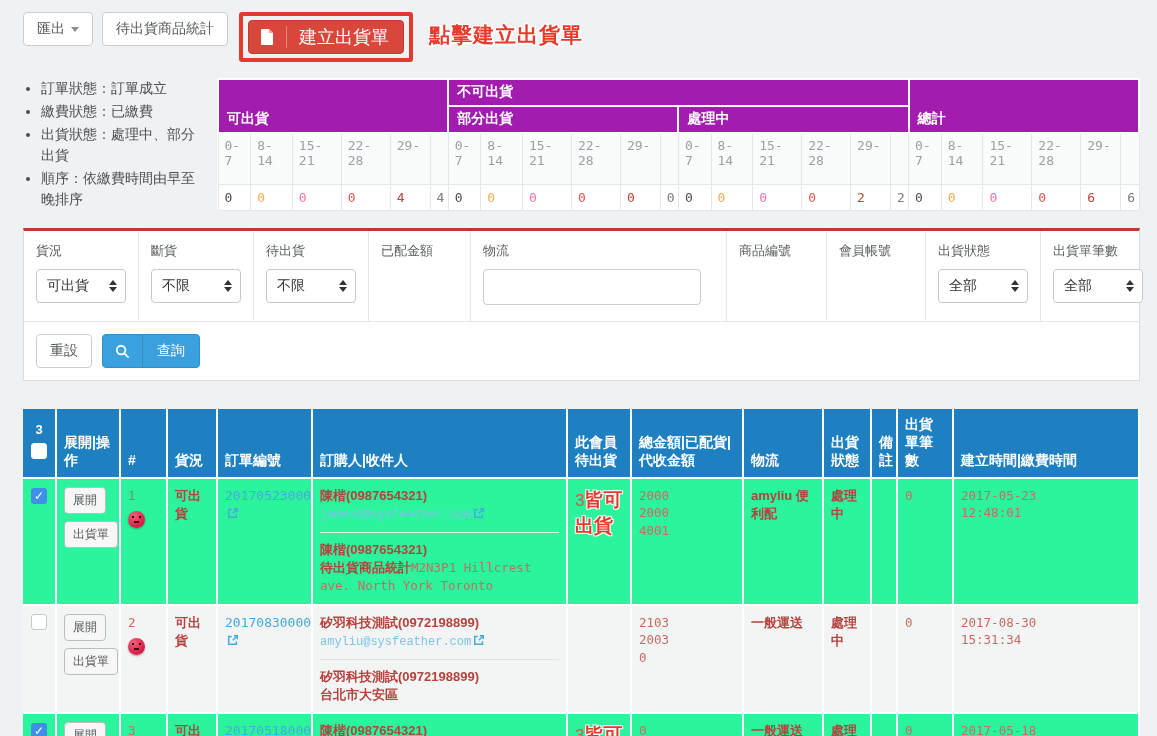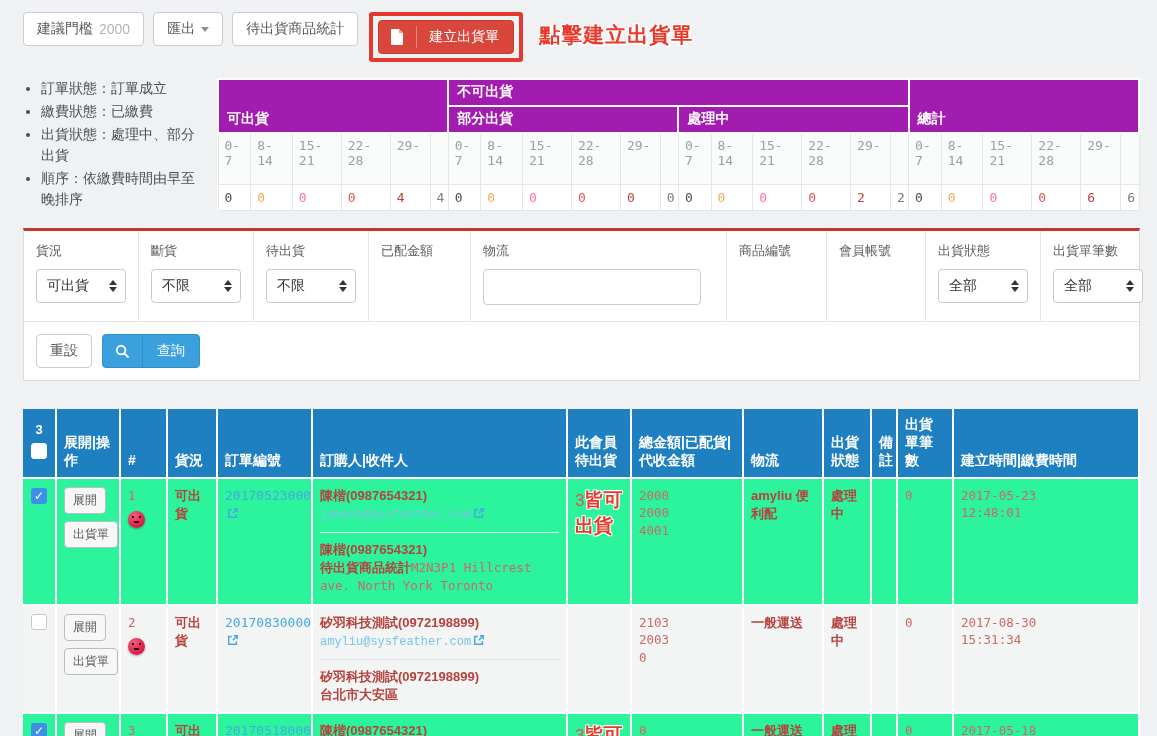--- a/index.html
+++ b/index.html
@@ -16,21 +16,21 @@
     background:#fff; border:1px solid #c9cdd1; border-radius:4px;
     padding:7px 13px; font-size:14px; color:#55595d; cursor:pointer;
     margin-right:9px; display:inline-flex; align-items:center; gap:6px;
     height:34px; white-space:nowrap;
   }
   .btn .muted { color:#b0b4b8; }
   .caret { width:0; height:0; border-left:4px solid transparent; border-right:4px solid transparent; border-top:5px solid #8a8f94; display:inline-block; }
   .create-box { border:4px solid #e23a2e; border-radius:3px; padding:4px 5px; margin-left:2px; }
   .btn-create {
     background:#d9473c; border:1px solid #c43a31; color:#fff; border-radius:4px;
-    display:flex; align-items:center; height:34px; padding:0 14px 0 0; cursor:pointer; font-size:14px;
+    display:flex; align-items:center; height:34px; padding:0 14px 0 0; cursor:pointer; font-size:18px;
   }
   .btn-create .ic { padding:0 12px; display:flex; align-items:center; border-right:1px solid rgba(255,255,255,.35); height:22px; margin-right:12px; }
   .annotation-top {
     color:#e8392b; font-size:21px; font-weight:bold; margin:9px 0 0 16px; letter-spacing:1px;
     text-shadow:-1px -1px 0 #fff,1px -1px 0 #fff,-1px 1px 0 #fff,1px 1px 0 #fff,2px 2px 0 #fff,0 2px 0 #fff,2px 0 0 #fff;
   }
   
   .section { display:flex; padding:16px 17px 0 23px; gap:12px; }
   .criteria { width:182px; flex:none; }
   .criteria ul { padding-left:18px; font-size:14px; color:#4a4f54; line-height:1.5; }
@@ -112,24 +112,20 @@
   .p-ann { color:#e8392b; font-size:19px; font-weight:bold;
     text-shadow:-1px -1px 0 #fff,1px -1px 0 #fff,-1px 1px 0 #fff,1px 1px 0 #fff; }
   .hdr-count { display:block; font-size:13px; margin-bottom:4px; }
   .addr-latin { font-family:"DejaVu Sans Mono", monospace; font-weight:normal; color:#c96a63; font-size:12.5px; }
 </style>
 </head>
 <body>
 
 <div class="toolbar">
   <span id="toolbar-buttons" style="display:inline-flex;">
-      <button class="btn">
-        <span>建議門檻</span>
-        <span class="muted">2000</span>
-      </button>
       <button class="btn">
         <span>匯出</span>
         <span class="caret"></span>
       </button>
       <button class="btn">
         <span>待出貨商品統計</span>
       </button>
     </span>
   <span class="create-box">
     <button class="btn-create">

